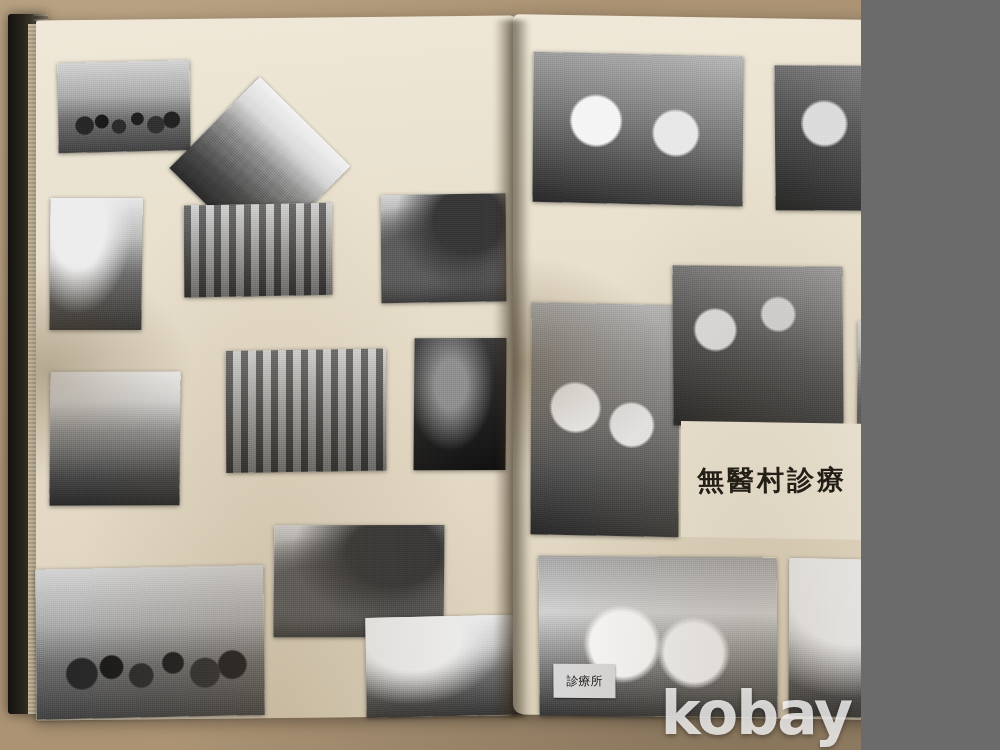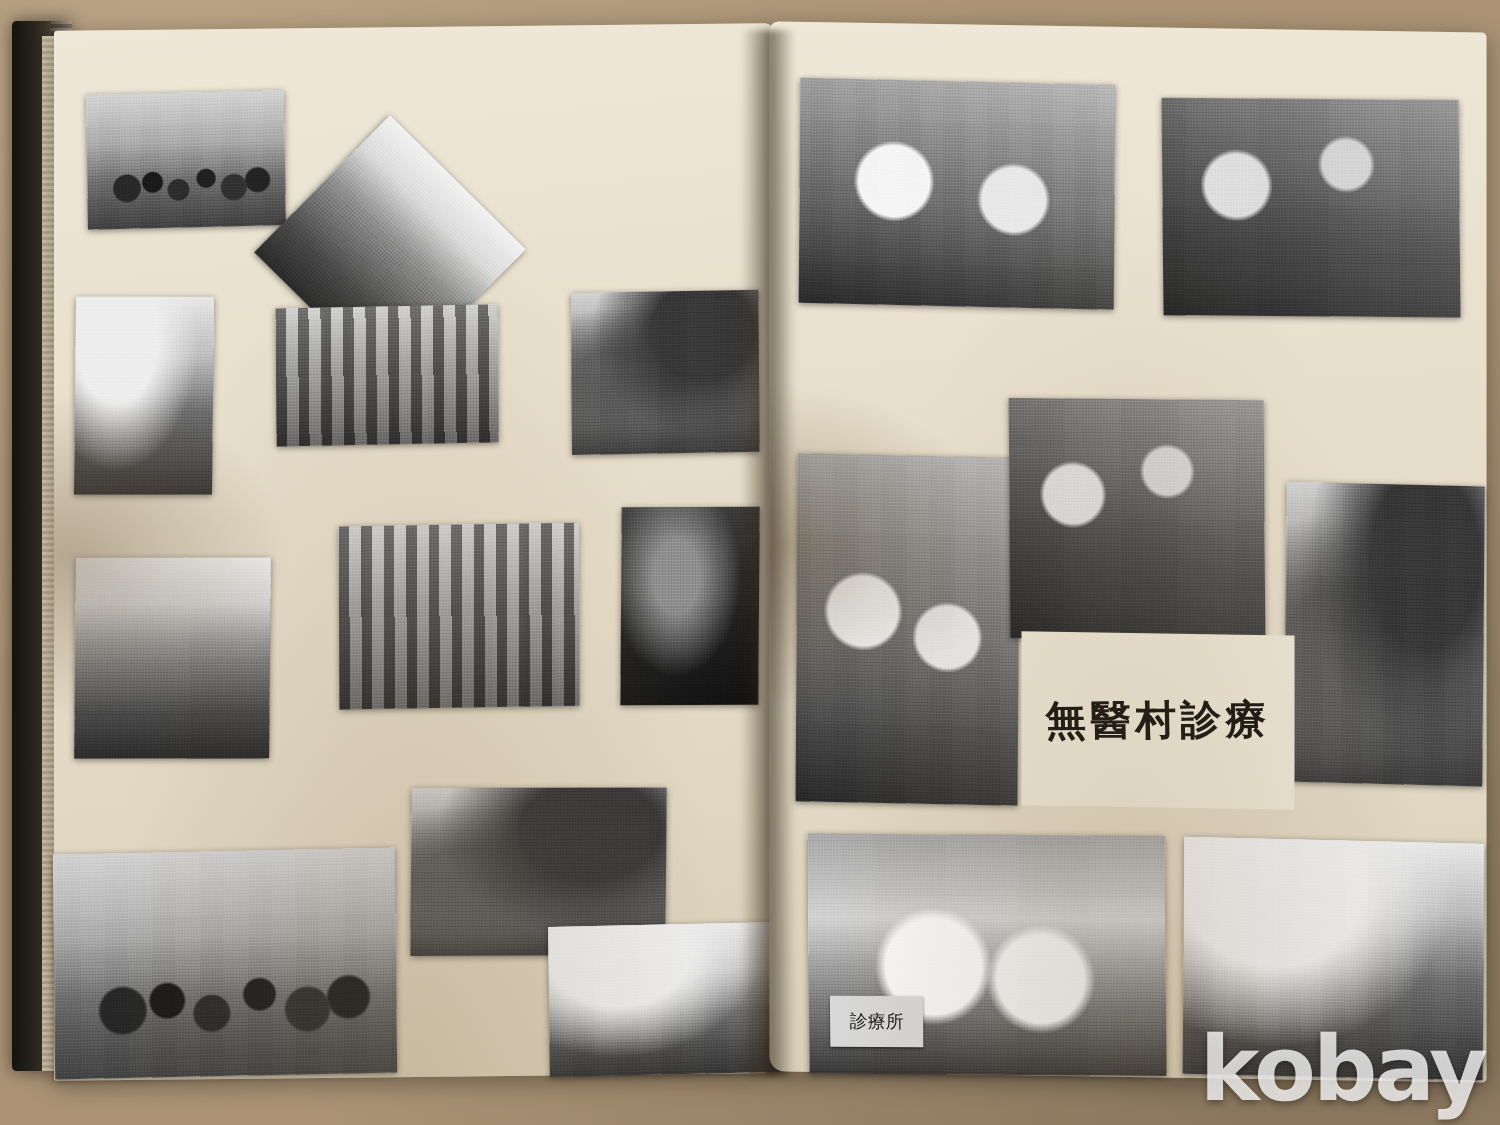--- a/index.html
+++ b/index.html
@@ -5,21 +5,21 @@
   html, body {
     margin: 0;
     padding: 0;
     background: #6b6b6b;
   }
   body {
     font-family: "Liberation Sans", sans-serif;
   }
   #scene {
     position: relative;
-    width: 1000px;
+    width: 861px;
     height: 750px;
     overflow: hidden;
     background: #14532d;
   }
 
   
   .desk {
     position: absolute;
     inset: 0;
     background:

